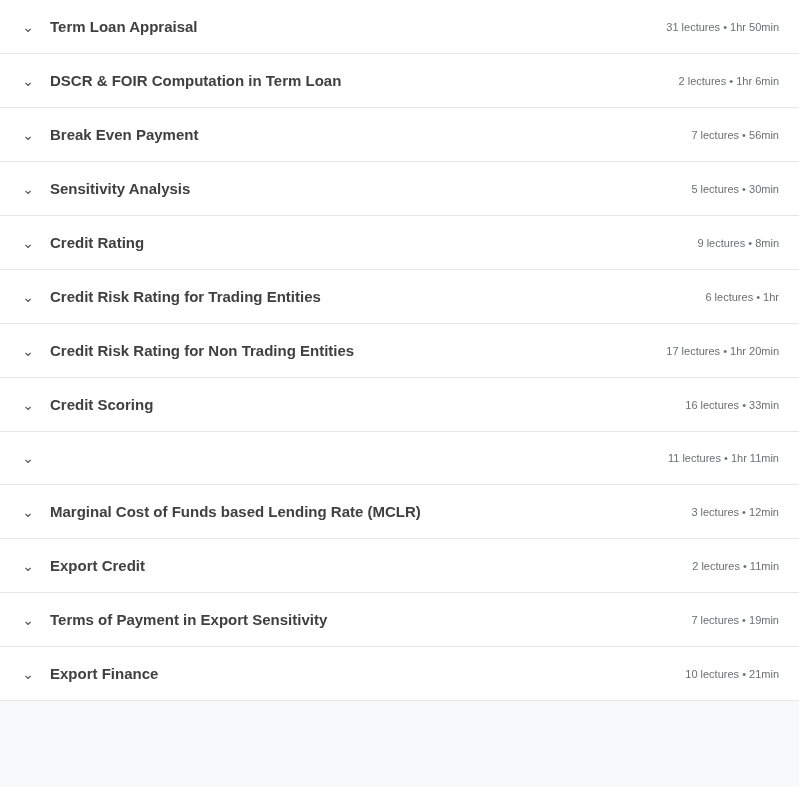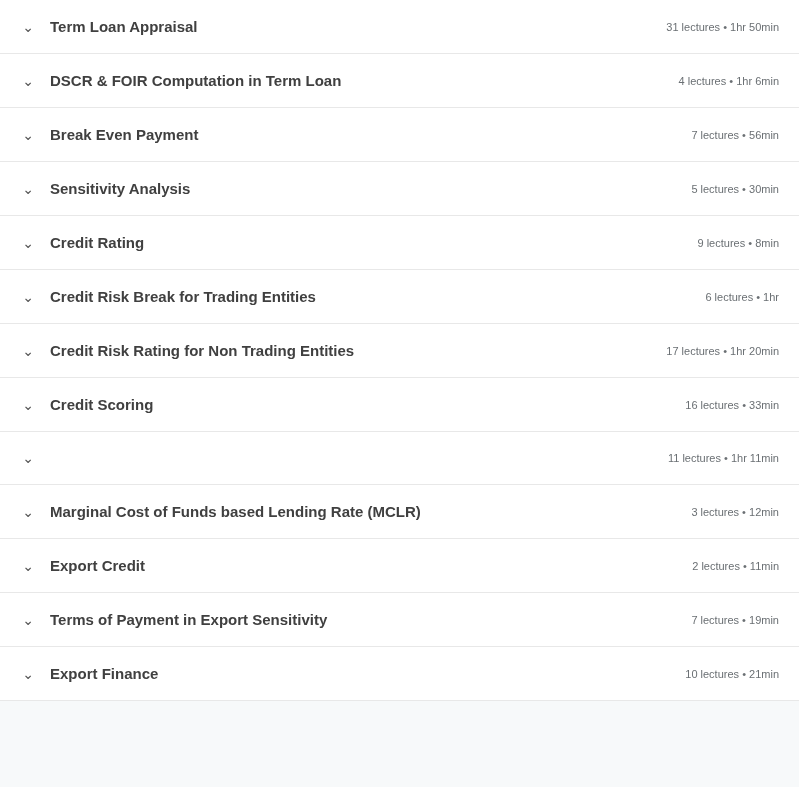--- a/index.html
+++ b/index.html
@@ -60,21 +60,21 @@
         <span class="chevron-icon">⌄</span>
         <span class="course-title">Term Loan Appraisal</span>
       </div>
       <span class="course-meta">31 lectures • 1hr 50min</span>
     </div>
     <div class="course-item">
       <div class="course-item-left">
         <span class="chevron-icon">⌄</span>
         <span class="course-title">DSCR &amp; FOIR Computation in Term Loan</span>
       </div>
-      <span class="course-meta">4 lectures • 1hr 6min</span>
+      <span class="course-meta">2 lectures • 1hr 6min</span>
     </div>
     <div class="course-item">
       <div class="course-item-left">
         <span class="chevron-icon">⌄</span>
         <span class="course-title">Break Even Payment</span>
       </div>
       <span class="course-meta">7 lectures • 56min</span>
     </div>
     <div class="course-item">
       <div class="course-item-left">
@@ -86,21 +86,21 @@
     <div class="course-item">
       <div class="course-item-left">
         <span class="chevron-icon">⌄</span>
         <span class="course-title">Credit Rating</span>
       </div>
       <span class="course-meta">9 lectures • 8min</span>
     </div>
     <div class="course-item">
       <div class="course-item-left">
         <span class="chevron-icon">⌄</span>
-        <span class="course-title">Credit Risk Break for Trading Entities</span>
+        <span class="course-title">Credit Risk Rating for Trading Entities</span>
       </div>
       <span class="course-meta">6 lectures • 1hr</span>
     </div>
     <div class="course-item">
       <div class="course-item-left">
         <span class="chevron-icon">⌄</span>
         <span class="course-title">Credit Risk Rating for Non Trading Entities</span>
       </div>
       <span class="course-meta">17 lectures • 1hr 20min</span>
     </div>

